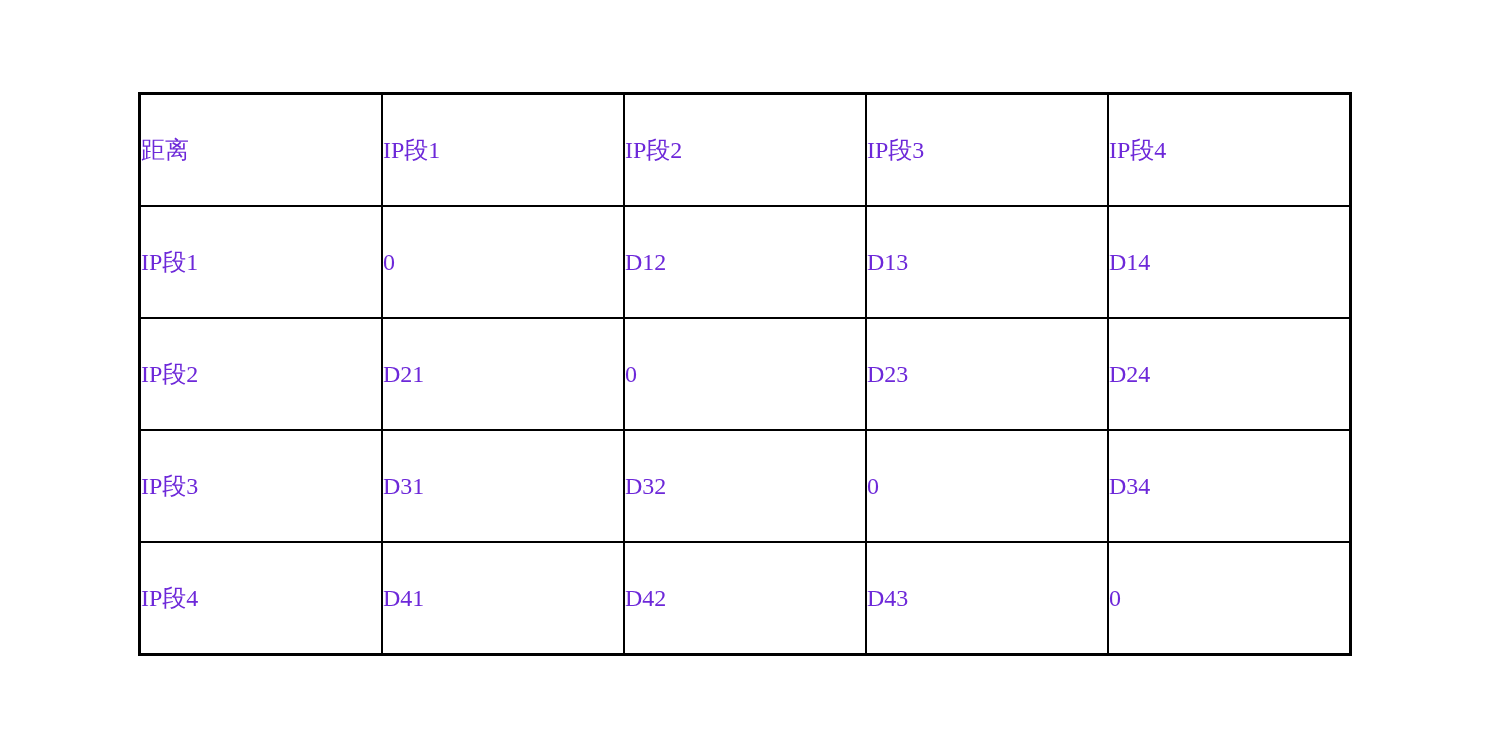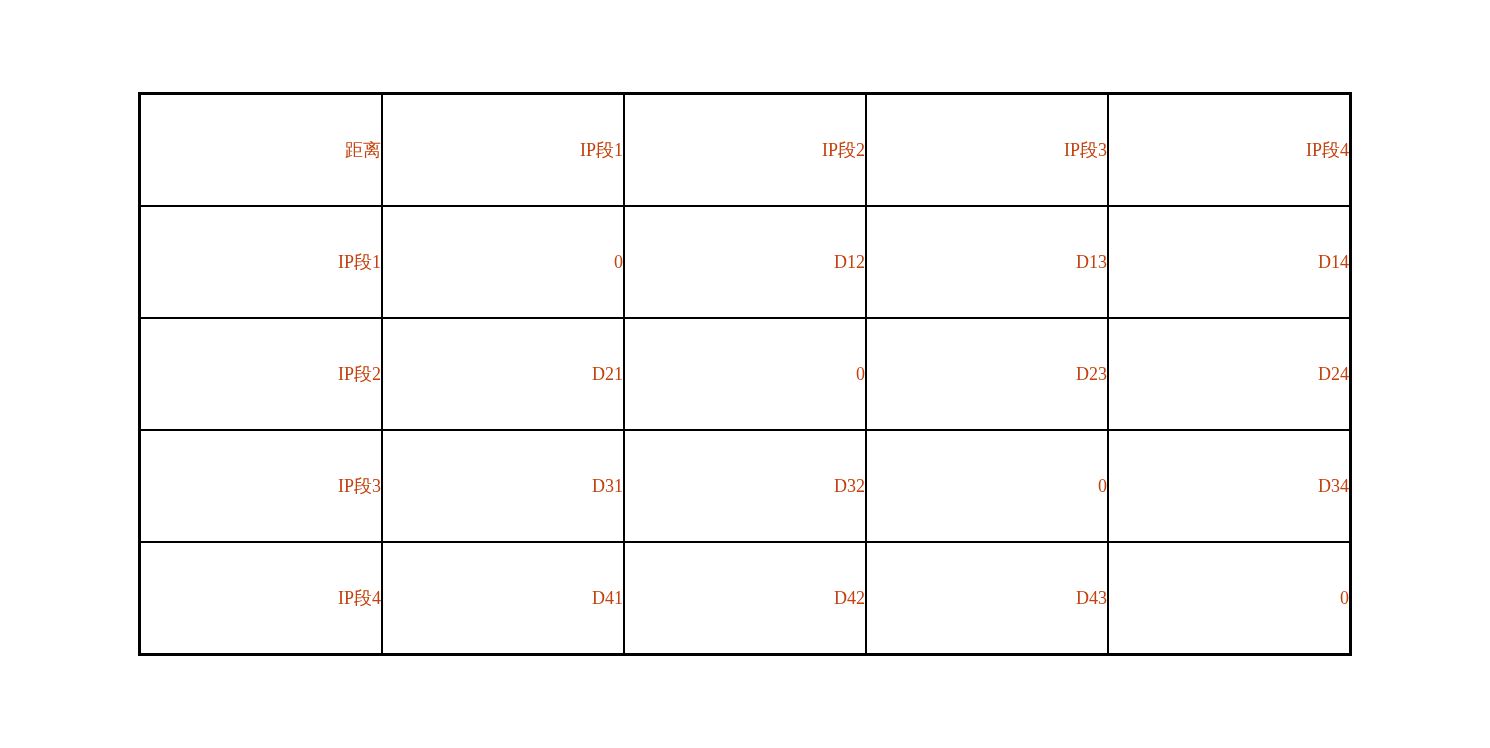--- a/index.html
+++ b/index.html
@@ -15,24 +15,24 @@
     }
     .table-container {
       padding: 40px;
     }
     table {
       border-collapse: collapse;
       border: 3px solid #000;
     }
     td {
       border: 2px solid #000;
-      text-align: right;
+      text-align: left;
       vertical-align: middle;
-      font-size: 18px;
-      color: #c2410c;
+      font-size: 24px;
+      color: #6d28d9;
       width: 240px;
       height: 110px;
       padding: 0;
     }
   </style>
 </head>
 <body>
 
 <div class="table-container">
   <table>

